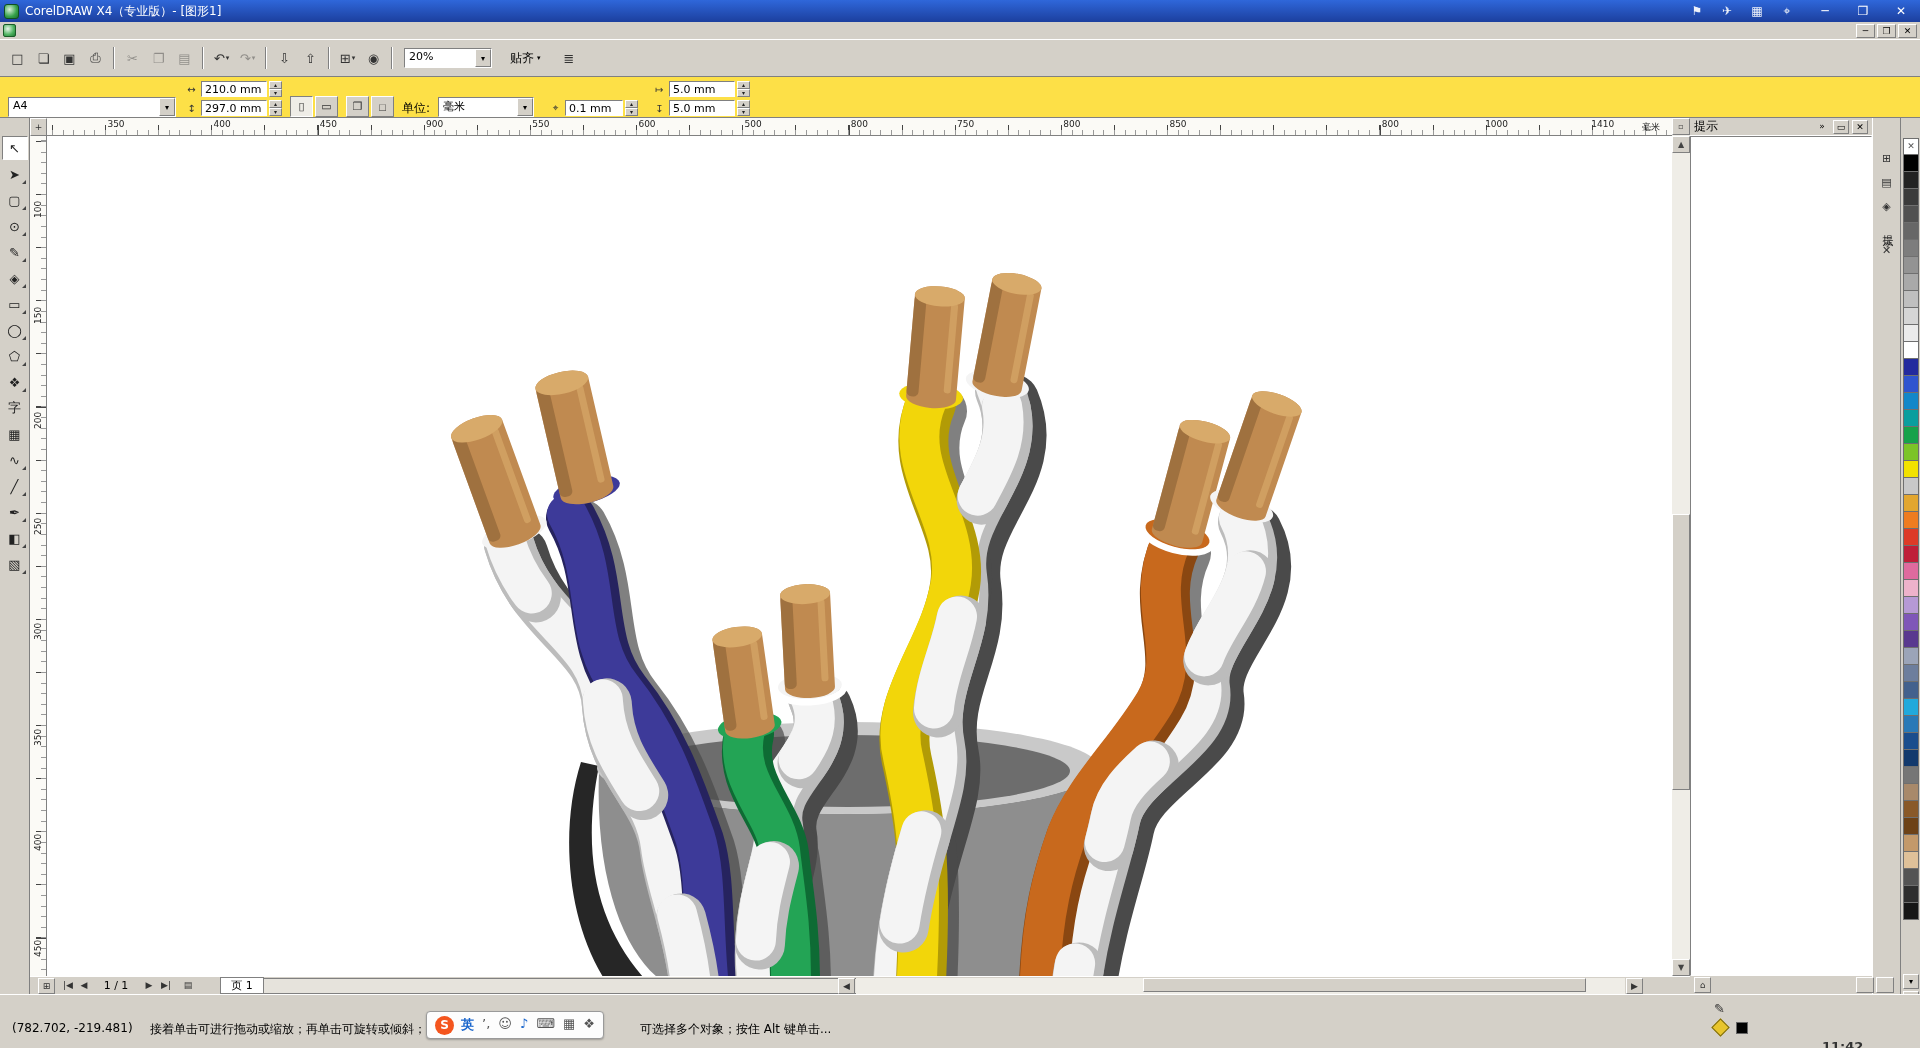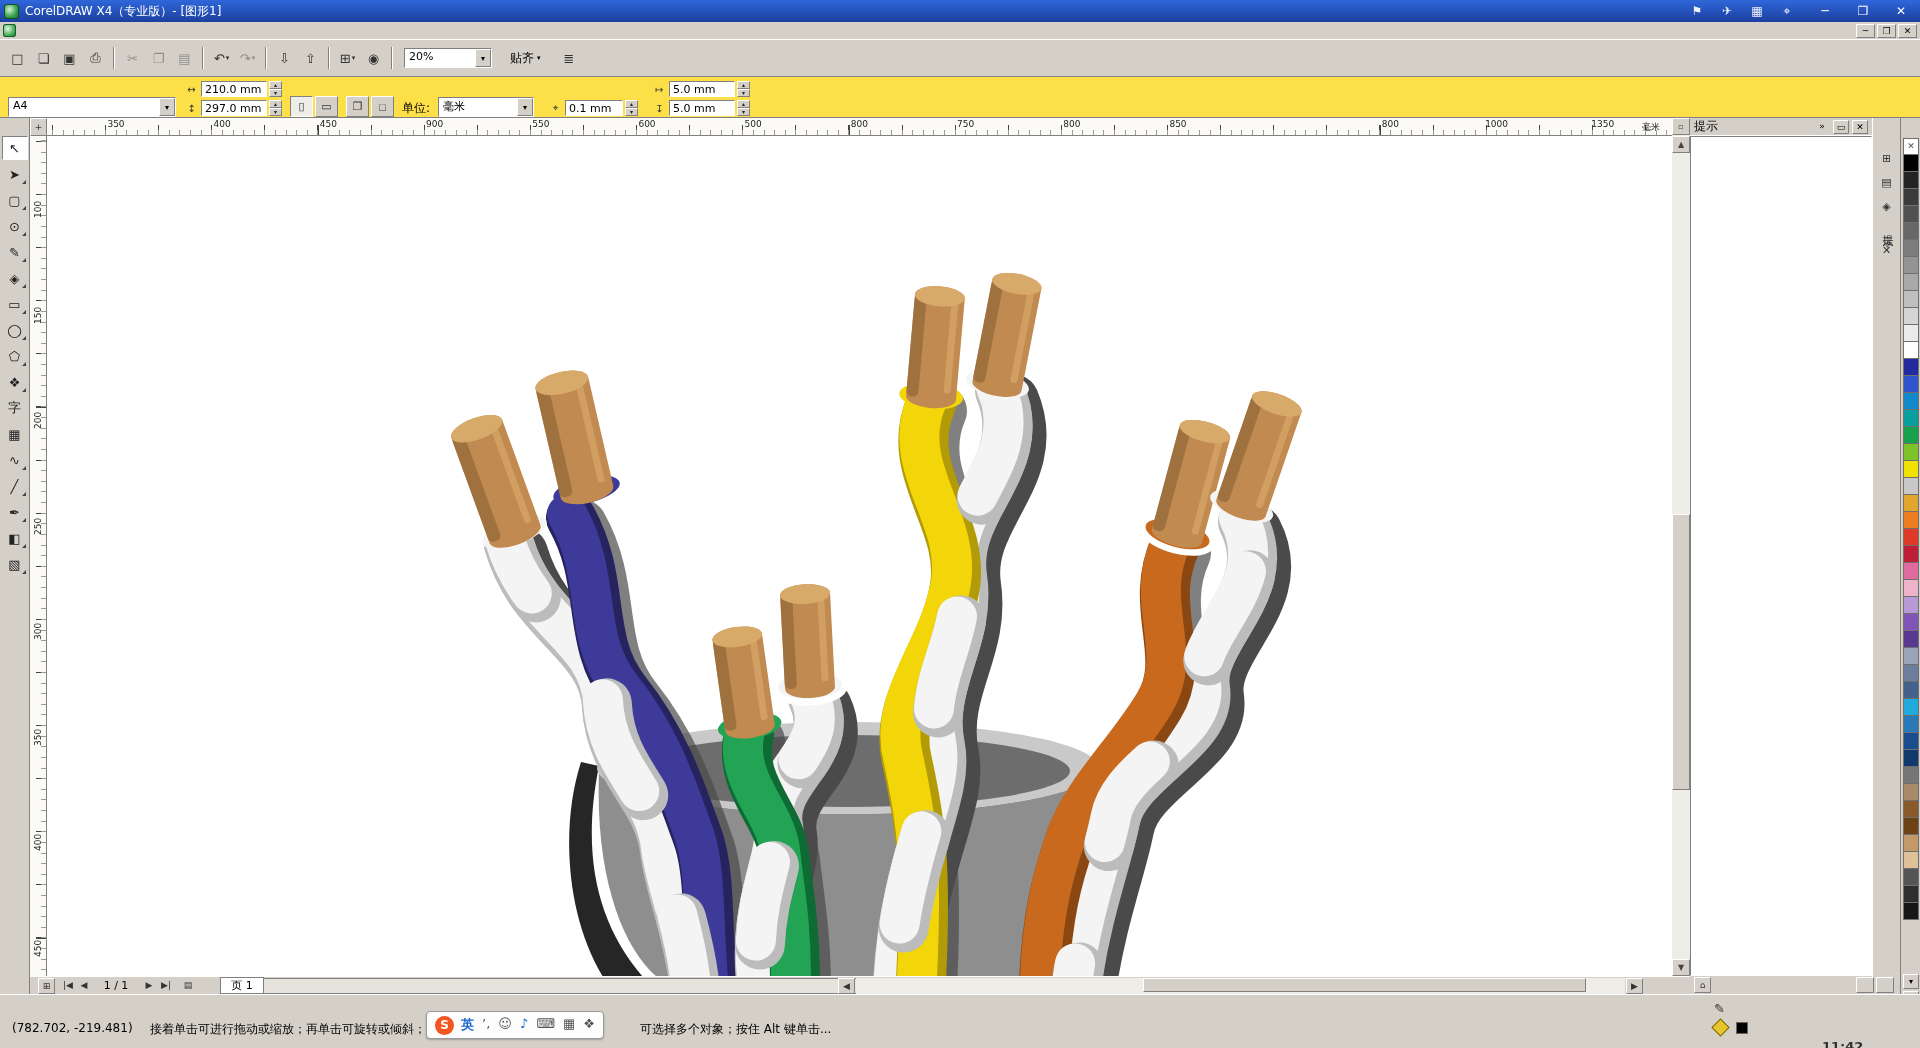--- a/index.html
+++ b/index.html
@@ -270,21 +270,21 @@
       <span class="hnum" data-name="ruler-number" style="left: 493.8px;">550</span>
       <span class="hnum" data-name="ruler-number" style="left: 600px;">600</span>
       <span class="hnum" data-name="ruler-number" style="left: 706.2px;">500</span>
       <span class="hnum" data-name="ruler-number" style="left: 812.4px;">800</span>
       <span class="hnum" data-name="ruler-number" style="left: 918.6px;">750</span>
       <span class="hnum" data-name="ruler-number" style="left: 1024.8px;">800</span>
       <span class="hnum" data-name="ruler-number" style="left: 1131px;">850</span>
       <span class="hnum" data-name="ruler-number" style="left: 1237.2px; margin-top: 17px;">900</span>
       <span class="hnum" data-name="ruler-number" style="left: 1343.4px;">800</span>
       <span class="hnum" data-name="ruler-number" style="left: 1449.6px;">1000</span>
-      <span class="hnum" data-name="ruler-number" style="left: 1555.8px;">1350</span>
+      <span class="hnum" data-name="ruler-number" style="left: 1555.8px;">1410</span>
     </div>
   <span class="hunit" data-name="ruler-unit-label">毫米</span>
   <div class="vruler" data-name="vertical-ruler">
       <span class="vnum" data-name="ruler-number" style="top: 69px;">100</span>
       <span class="vnum" data-name="ruler-number" style="top: 174.5px;">150</span>
       <span class="vnum" data-name="ruler-number" style="top: 280px;">200</span>
       <span class="vnum" data-name="ruler-number" style="top: 385.5px;">250</span>
       <span class="vnum" data-name="ruler-number" style="top: 491px;">300</span>
       <span class="vnum" data-name="ruler-number" style="top: 596.5px;">350</span>
       <span class="vnum" data-name="ruler-number" style="top: 702px;">400</span>

